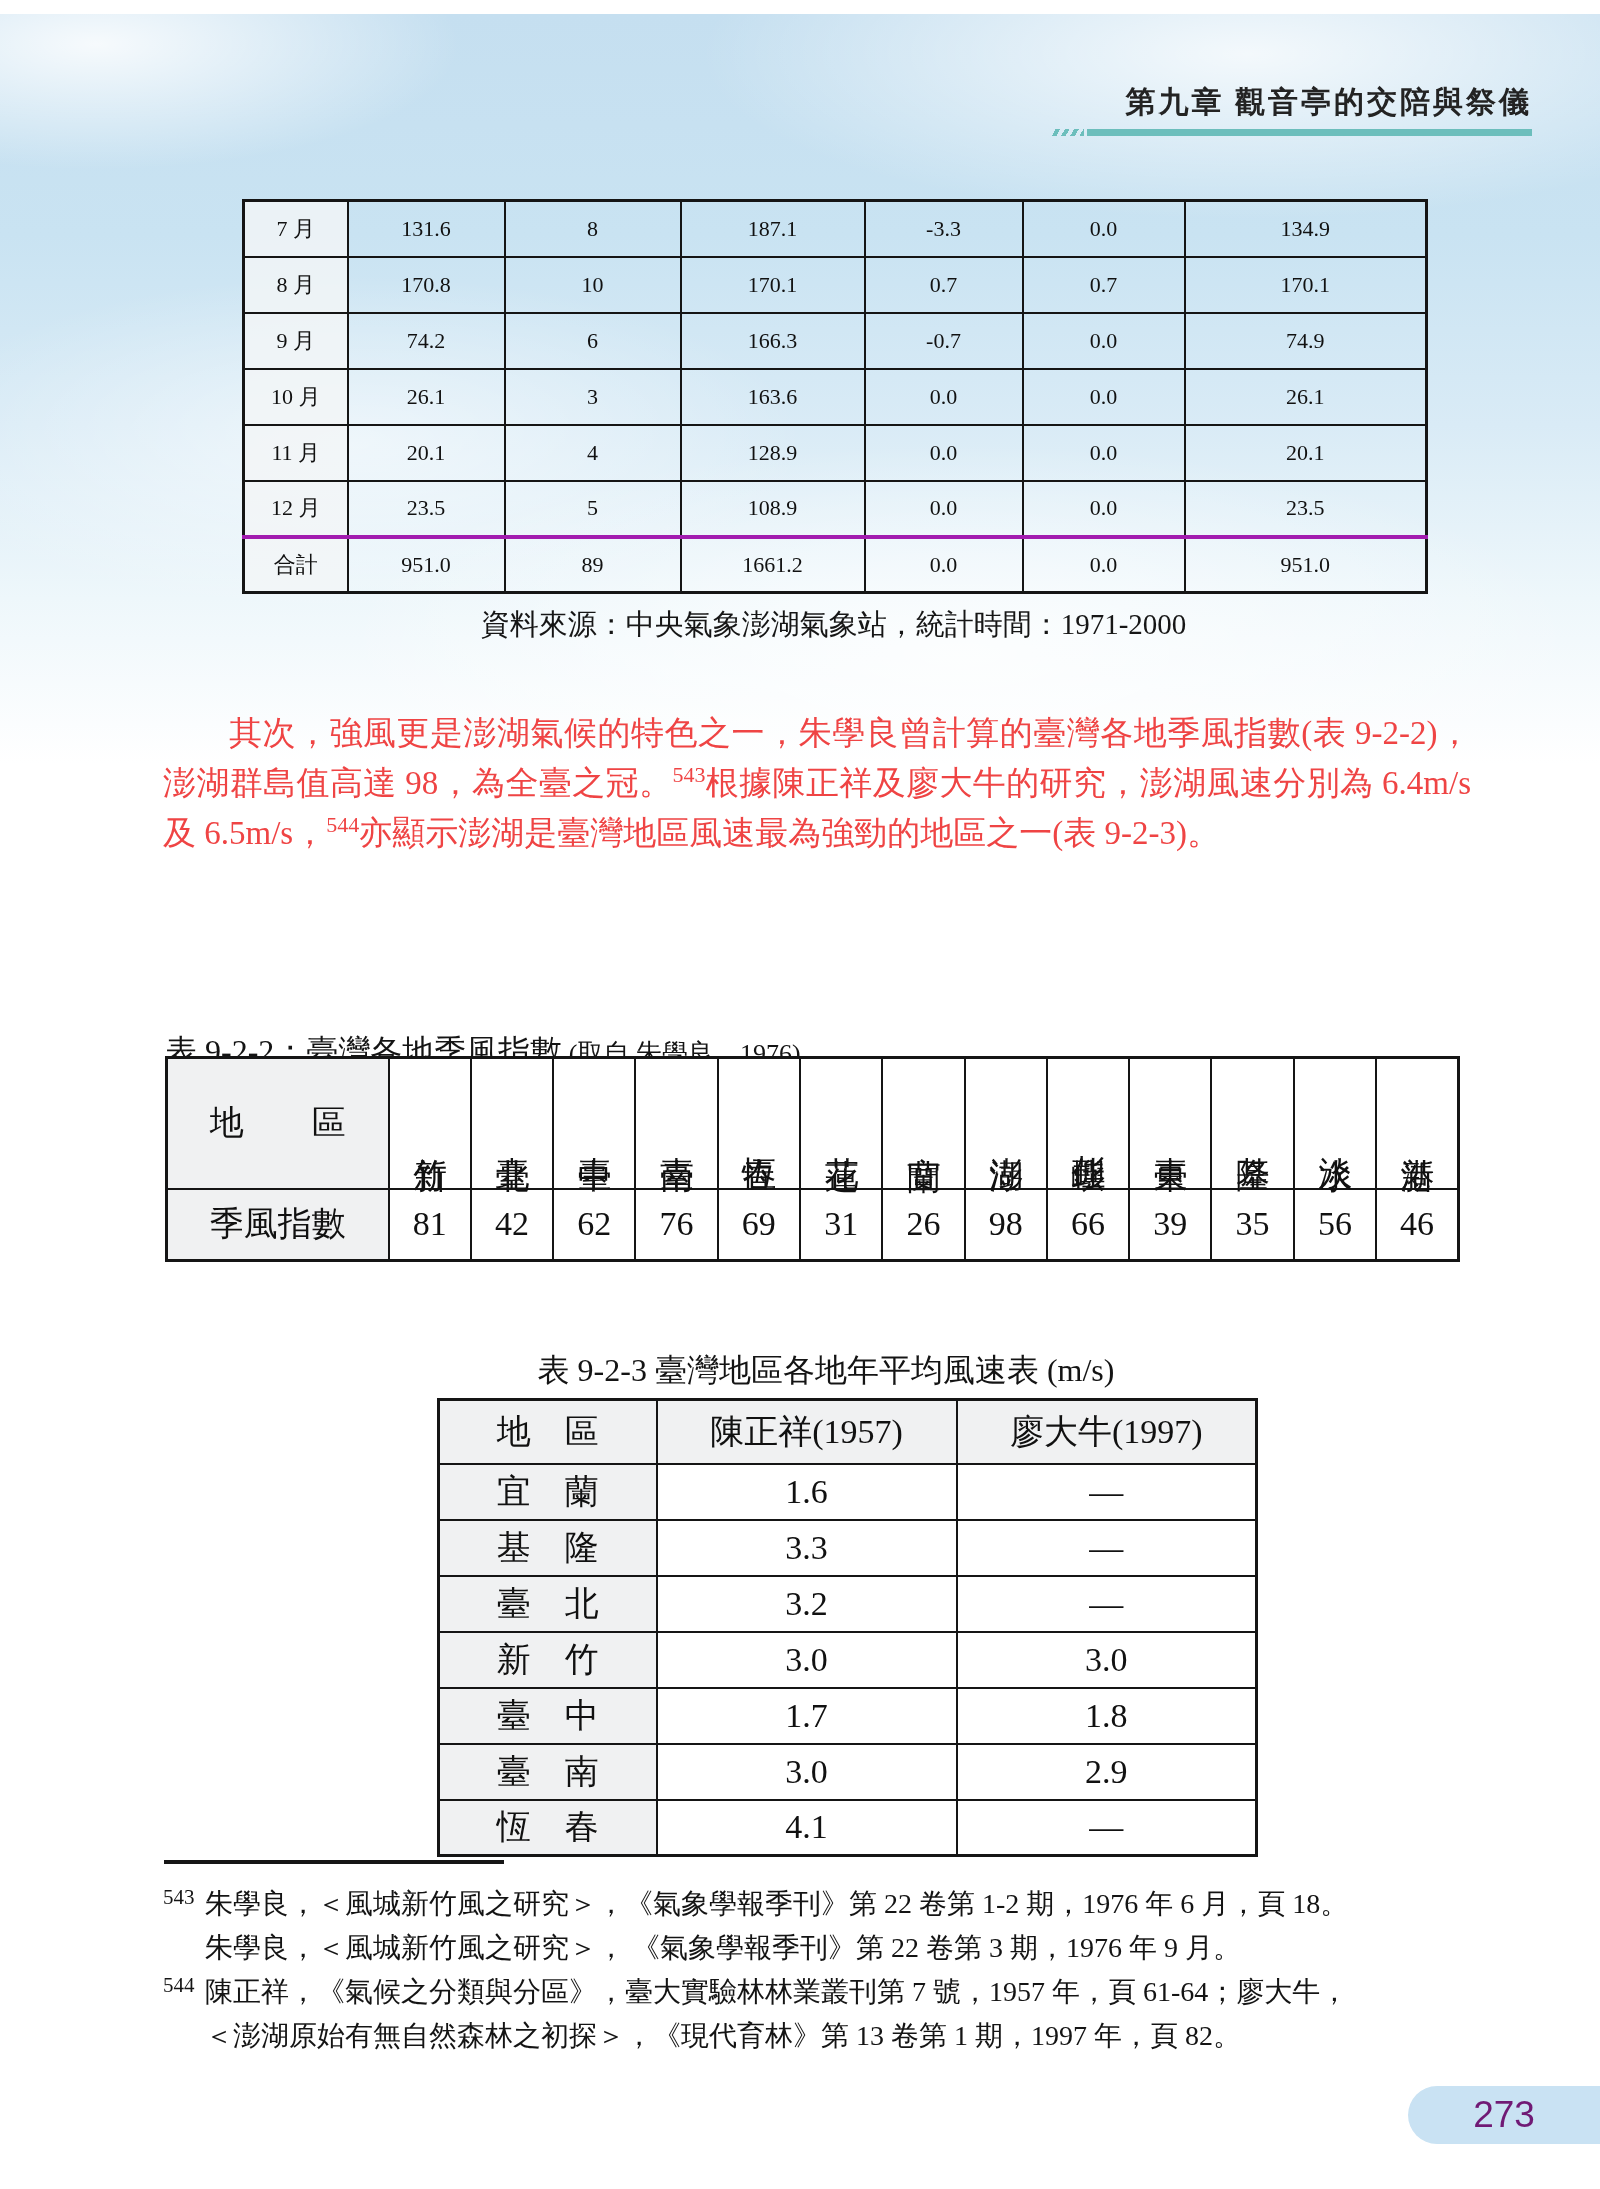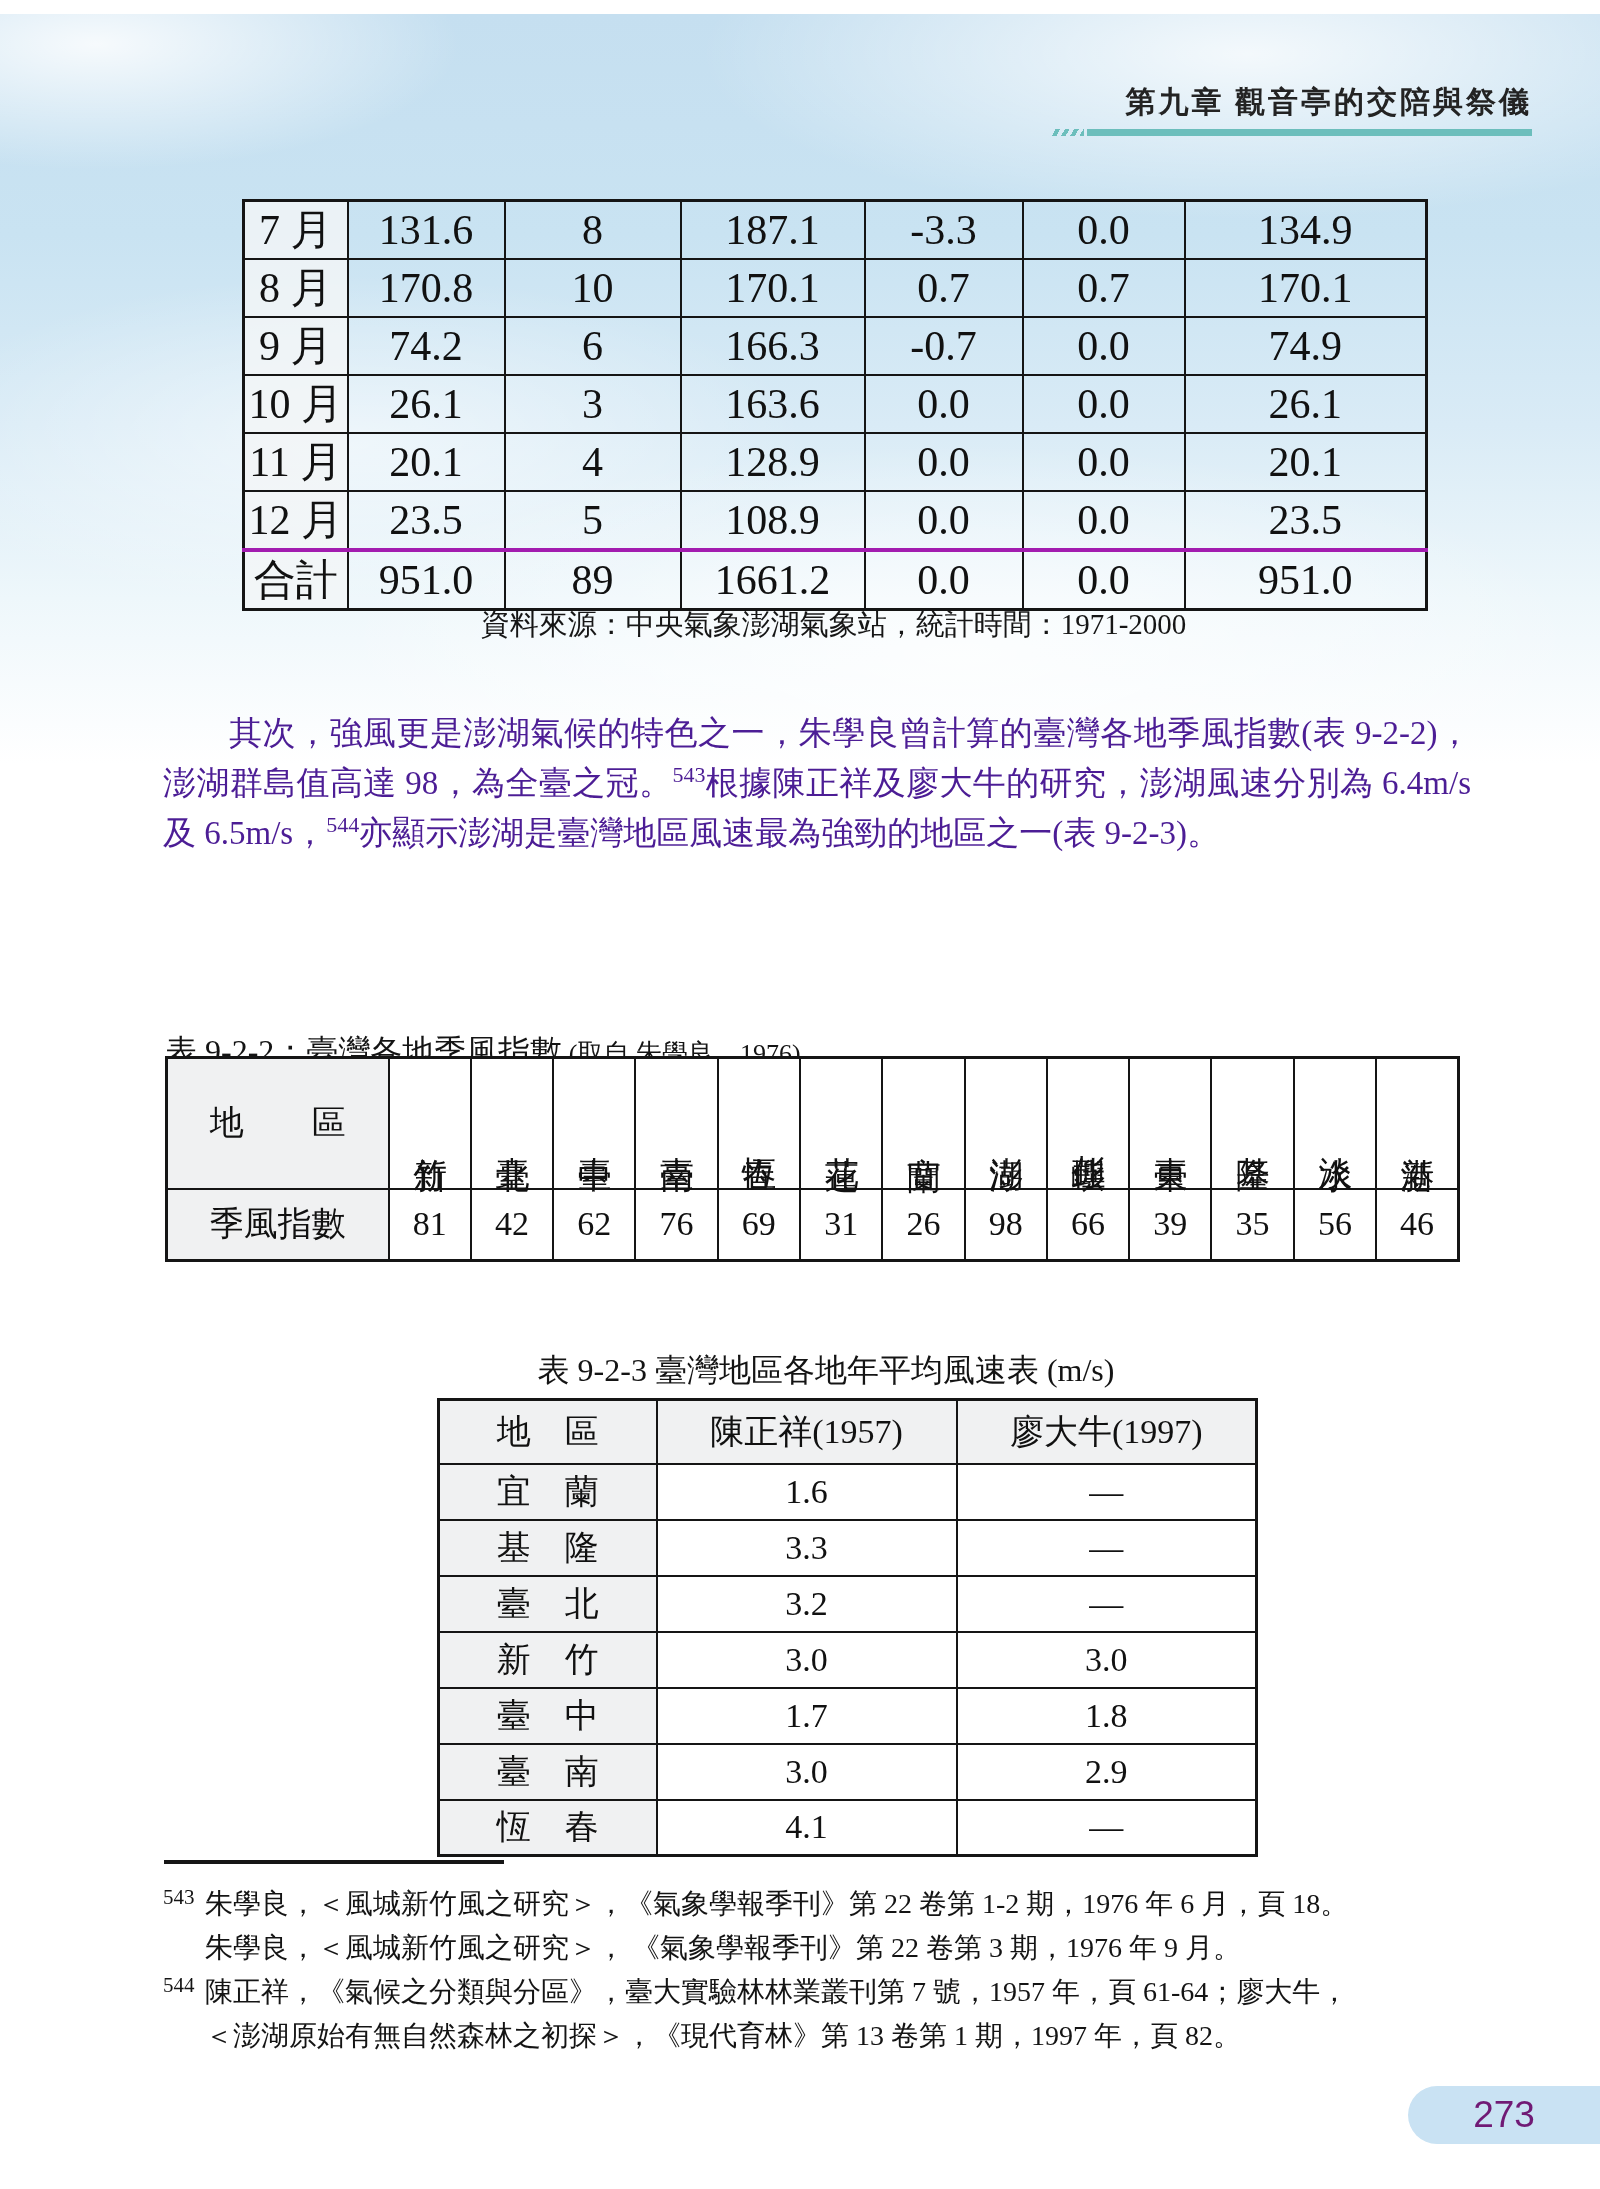--- a/index.html
+++ b/index.html
@@ -61,21 +61,21 @@
   td { text-align: center; vertical-align: middle; color: #111; }
 
   
   .climate-table {
     position: absolute;
     left: 242px;
     top: 185px;
     width: 1183px;
     border: 3px solid #151515;
     background: transparent;
-    font-size: 42px;
+    font-size: 22px;
   }
   .climate-table td { border: 2px solid #151515; height: 56px; }
   .climate-table td.month-cell { background: rgba(243,245,247,0.82); }
   .climate-table tr:last-child td { border-top: 4px solid #a21caf; text-align: center; }
 
   .source-note {
     position: absolute;
     left: 242px;
     top: 591px;
     width: 1183px;
@@ -87,21 +87,21 @@
   
   .body-paragraph {
     position: absolute;
     left: 163px;
     top: 694px;
     width: 1308px;
     font-size: 33px;
     line-height: 50px;
     text-align: justify;
     text-indent: 66px;
-    color: #4c1d95;
+    color: #ef4444;
   }
   .fn-ref {
     font-size: 22px;
     vertical-align: super;
     line-height: 0;
   }
 
   
   .caption-922 {
     position: absolute;

